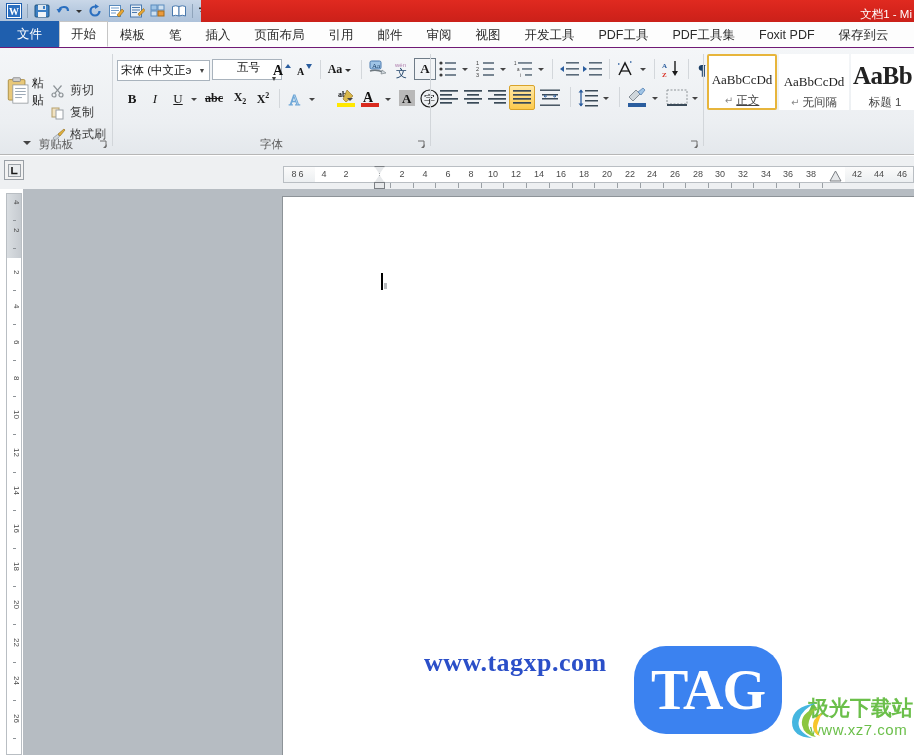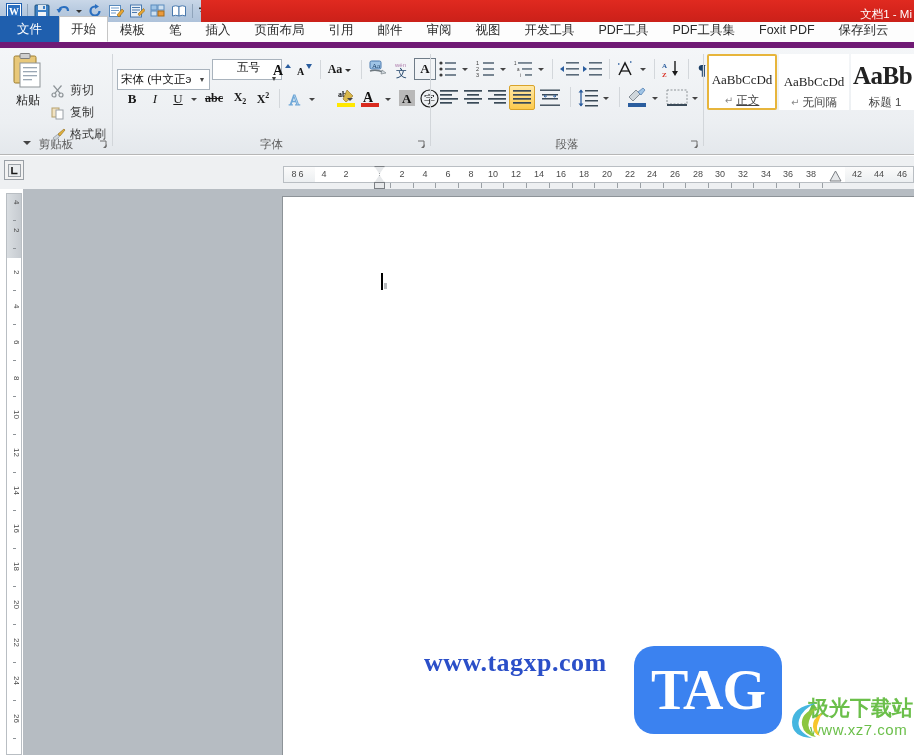--- a/index.html
+++ b/index.html
@@ -28,21 +28,21 @@
     background: linear-gradient(to bottom,#e02a20 0%, #d3231b 50%, #c41f18 100%);
     color: #fff; font-size: 11.5px; display: flex; align-items: center;
     justify-content: flex-end; padding-right: 2px;
   }
   #win-title { white-space: nowrap; overflow: hidden; }
 
   
   #tabstrip {
     position: absolute; left: 0; top: 22px; width: 914px; height: 26px;
     background: #fdfdfd;
-    border-bottom: 6px solid #701a75;
+    border-bottom: 1px solid #701a75;
     display: flex; align-items: flex-end;
   }
   .tab {
     height: 25px; padding: 0 11px; font-size: 12.5px; color: #2a2a2a;
     display: flex; align-items: center; white-space: nowrap;
     border: 1px solid transparent; border-bottom: none;
   }
   .tab.file {
     background: #1f5fae; color: #fff; height: 26px; padding: 0 16px;
     font-weight: normal;
@@ -66,21 +66,21 @@
   }
   .dlg-launcher {
     position: absolute; bottom: 3px; right: 3px; width: 11px; height: 11px;
     font-size: 9px; color: #6f6f6f; line-height: 11px; text-align: center;
   }
 
   
   #g-clipboard { left: 0; width: 112px; }
   #paste-btn {
     position: absolute; left: 6px; top: 4px; width: 44px; height: 78px;
-    display: flex; flex-direction: column; align-items: center;
+    display: flex; flex-direction: row; align-items: center;
   }
   #paste-label { font-size: 12px; color: #222; margin-top: 2px; }
   .mini-item {
     position: absolute; display: flex; align-items: center; gap: 4px;
     font-size: 12px; color: #3a3a3a;
   }
   .mini-ico { width: 16px; height: 16px; display:flex; align-items:center; justify-content:center; }
 
   
   #g-font { left: 113px; width: 317px; }
@@ -194,21 +194,21 @@
   #wm-cn {
     font-size: 33px; font-weight: bold; color: #f32a26;
     font-family: "DejaVu Sans", sans-serif; letter-spacing: 1px; line-height: 36px;
   }
   #wm-url {
     font-size: 26px; color: #2b4fc8; font-family: "Liberation Serif", serif;
     font-weight: bold; margin-top: 2px; letter-spacing: 0.5px;
   }
   #tagbadge {
     position: absolute; left: 634px; top: 646px; width: 148px; height: 88px;
-    background: #3b82f0; border-radius: 20px;
+    background: #3b82f0; border-radius: 32px;
     display: flex; align-items: center; justify-content: center;
   }
   #tagbadge span {
     color: #fff; font-size: 56px; font-weight: bold; letter-spacing: -1px;
     font-family: "Liberation Serif", serif;
   }
   #xz7 { position: absolute; left: 786px; top: 695px; width: 128px; height: 60px; }
   #xz7-cn {
     font-size: 21px; font-weight: bold; color: #6bbf4a;
     font-family: "DejaVu Sans", sans-serif; margin-left: 22px; line-height: 26px;
@@ -406,21 +406,21 @@
     <div class="dlg-launcher">
       <svg width="9" height="9" viewBox="0 0 9 9">
           <path d="M1 1 L7 1 L7 7" fill="none" stroke="#6f6f6f"></path>
           <path d="M7 8 L8 4 L4 8 Z" fill="#6f6f6f"></path>
         </svg>
     </div>
   </div>
   <div class="group-sep" style="left:112px;"></div>
 
   <div class="group" id="g-font">
-    <div class="combo" style="left:4px; top:21px; width:93px;">
+    <div class="combo" style="left:4px; top:12px; width:93px;">
       <span style="overflow:hidden;white-space:nowrap;width:74px">宋体 (中文正э</span>
       <span class="arrow">▼</span>
     </div>
     <div class="combo" style="left:99px; top:11px; width:70px;flex-direction:column;">
       <span>五号</span>
       <span class="arrow">▼</span>
     </div>
 
     <div class="ibtn" style="left:157px; top:11px; width:22px; height:21px;">
       <svg width="20" height="17" viewBox="0 0 20 17">
@@ -711,21 +711,20 @@
         <rect x="1" y="1" width="20" height="14" fill="none" stroke="#8d9397" stroke-width="1" stroke-dasharray="2 1.5"></rect>
         <rect x="1" y="15" width="20" height="2" fill="#3a4a58"></rect>
       </svg>
     </div>
     <div class="ibtn" style="left:258px; top:38px; width:12px; height:23px;">
       <svg width="8" height="8" viewBox="0 0 8 8">
           <path d="M1 3 L7 3 L4 6 Z" fill="#444"></path>
         </svg>
     </div>
 
-    <div class="group-label">段落</div>
     <div class="dlg-launcher">
       <svg width="9" height="9" viewBox="0 0 9 9">
           <path d="M1 1 L7 1 L7 7" fill="none" stroke="#6f6f6f"></path>
           <path d="M7 8 L8 4 L4 8 Z" fill="#6f6f6f"></path>
         </svg>
     </div>
   </div>
   <div class="group-sep" style="left:703px;"></div>
 
   <div class="group" id="g-styles">

